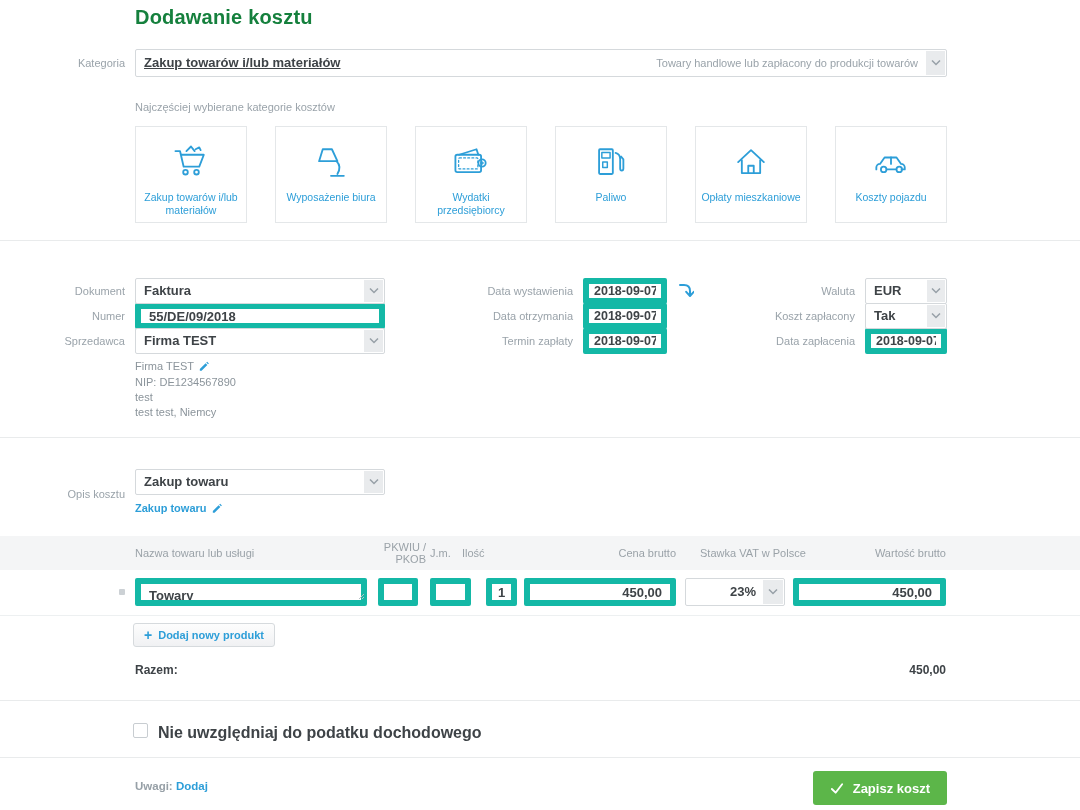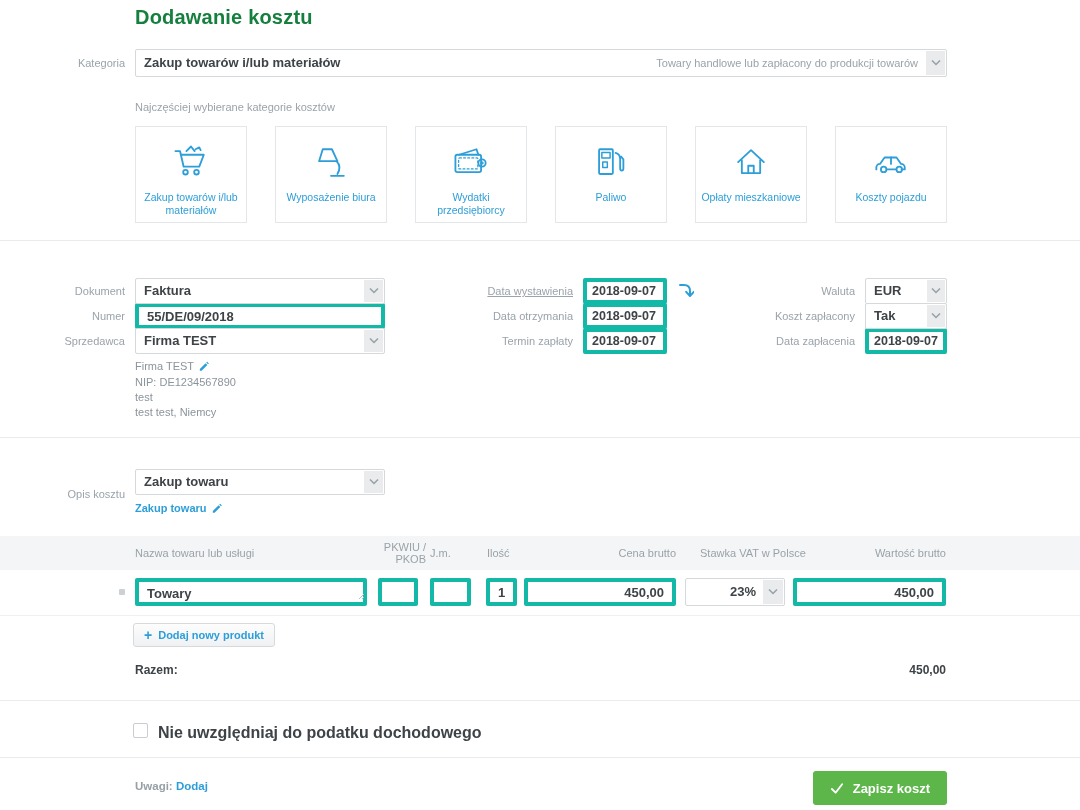--- a/index.html
+++ b/index.html
@@ -18,21 +18,21 @@
     position:relative; border:1px solid #d5d9dc; background:#fff; height:26px;
     font-size:13px; font-weight:bold; color:#3e4347; line-height:24px;
     padding:0 8px; border-radius:2px;
   }
   .fbox.sel { padding-right:24px; }
   .chevbox {
     position:absolute; right:1px; top:1px; bottom:1px; width:19px;
     background:#e9ebed; display:flex; align-items:center; justify-content:center;
   }
   input.fin, textarea.fta {
-    border:4px solid #14b8a6; background:#fff; border-radius:2px;
+    border:6px solid #14b8a6; background:#fff; border-radius:2px;
     font-family:"Liberation Sans","DejaVu Sans",sans-serif;
     font-size:13px; font-weight:bold; color:#3e4347; padding:0 8px; outline:none;
   }
   textarea.fta { resize:none; padding:4px 8px; line-height:16px; }
 
   
   #page-title { left:135px; top:6px; font-size:20px; font-weight:bold; color:#15803d; letter-spacing:.2px; }
 
   
   #cat-label { left:0; top:0; width:125px; text-align:right; line-height:28px; }
@@ -89,21 +89,21 @@
   #uwagi { position:absolute; left:135px; top:780px; font-size:11.5px; font-weight:bold; color:#97a0a7; }
   #uwagi a { color:#2d9ed8; text-decoration:none; cursor:pointer;text-align:center; }
 </style>
 </head>
 <body>
 
 <div id="page">
 
   <div class="abs" id="page-title">Dodawanie kosztu</div>
 
-  <div class="abs" style="left:0; top:49px; width:929px; height:28px;">
+  <div class="abs" style="left:0; top:49px; width:929px; height:28px;text-decoration:underline;">
     <div class="abs flabel" id="cat-label">Kategoria</div>
     <div class="abs fbox sel" id="cat-select">
       <span>Zakup towarów i/lub materiałów</span>
       <span id="cat-hint">Towary handlowe lub zapłacony do produkcji towarów</span>
       <span class="chevbox">
         <svg width="10" height="6" viewBox="0 0 10 6">
             <polyline points="1,0.5 5,4.5 9,0.5" fill="none" stroke="#98a1a8" stroke-width="1.5"></polyline>
           </svg>
       </span>
     </div>
@@ -218,21 +218,21 @@
             <path d="M2 9.8 L8.3 3.5 l1.9 1.9 L3.9 11.7 H2 z M9 2.8 l1 -1 1.9 1.9 -1 1 z" fill="#2d9ed8"></path>
           </svg></span>
     </div>
     <div>NIP: DE1234567890</div>
     <div>test</div>
     <div>test test, Niemcy</div>
   </div>
 
   <div class="abs" style="left:413px; top:278px;">
     <div class="frow">
-      <div class="rl flabel" style="width:170px;text-decoration:underline;">Data wystawienia</div>
+      <div class="rl flabel" style="width:170px;">Data wystawienia</div>
       <input class="fin" style="width: 84px; height: 26px; font-size: 12.5px; padding: 0px 5px;" value="2018-09-07">
       <span style="margin-left:10px; margin-top:4px;">
         <svg width="17" height="17" viewBox="0 0 17 17">
             <path d="M3 3 h4 c4 0 6 2.2 6 6 v3.5" fill="none" stroke="#2d9ed8" stroke-width="2" stroke-linecap="round"></path>
             <path d="M9.2 9.8 L13 14 l3.8 -4.2" fill="none" stroke="#2d9ed8" stroke-width="2" stroke-linecap="round" stroke-linejoin="round"></path>
           </svg>
       </span>
     </div>
     <div class="frow">
       <div class="rl flabel" style="width:170px;">Data otrzymania</div>
@@ -289,21 +289,21 @@
   <div class="abs editlink" style="left:135px; top:502px;">
     <span>Zakup towaru</span><span class="pencil"><svg width="11" height="11" viewBox="0 0 12 12">
           <path d="M2 9.8 L8.3 3.5 l1.9 1.9 L3.9 11.7 H2 z M9 2.8 l1 -1 1.9 1.9 -1 1 z" fill="#2d9ed8"></path>
         </svg></span>
   </div>
 
   <div class="abs" id="thead">
     <div class="th" style="left:135px; width:232px;">Nazwa towaru lub usługi</div>
     <div class="th" style="left:378px; width:48px;">PKWIU / PKOB</div>
     <div class="th" style="left:430px; width:41px;">J.m.</div>
-    <div class="th" style="left:487px; width:40px;">Ilość</div>
+    <div class="th" style="left:462px; width:40px;">Ilość</div>
     <div class="th right" style="left:524px; width:152px;">Cena brutto</div>
     <div class="th" style="left:700px; width:120px;">Stawka VAT w Polsce</div>
     <div class="th right" style="left:793px; width:153px;">Wartość brutto</div>
   </div>
 
   <div class="abs" id="trow">
     <div class="handle"></div>
     <div class="abs" style="left:135px; top:8px; width:232px; height:28px;">
       <textarea class="fta" style="width: 232px; height: 28px;">Towary</textarea>
       <span class="resz">

